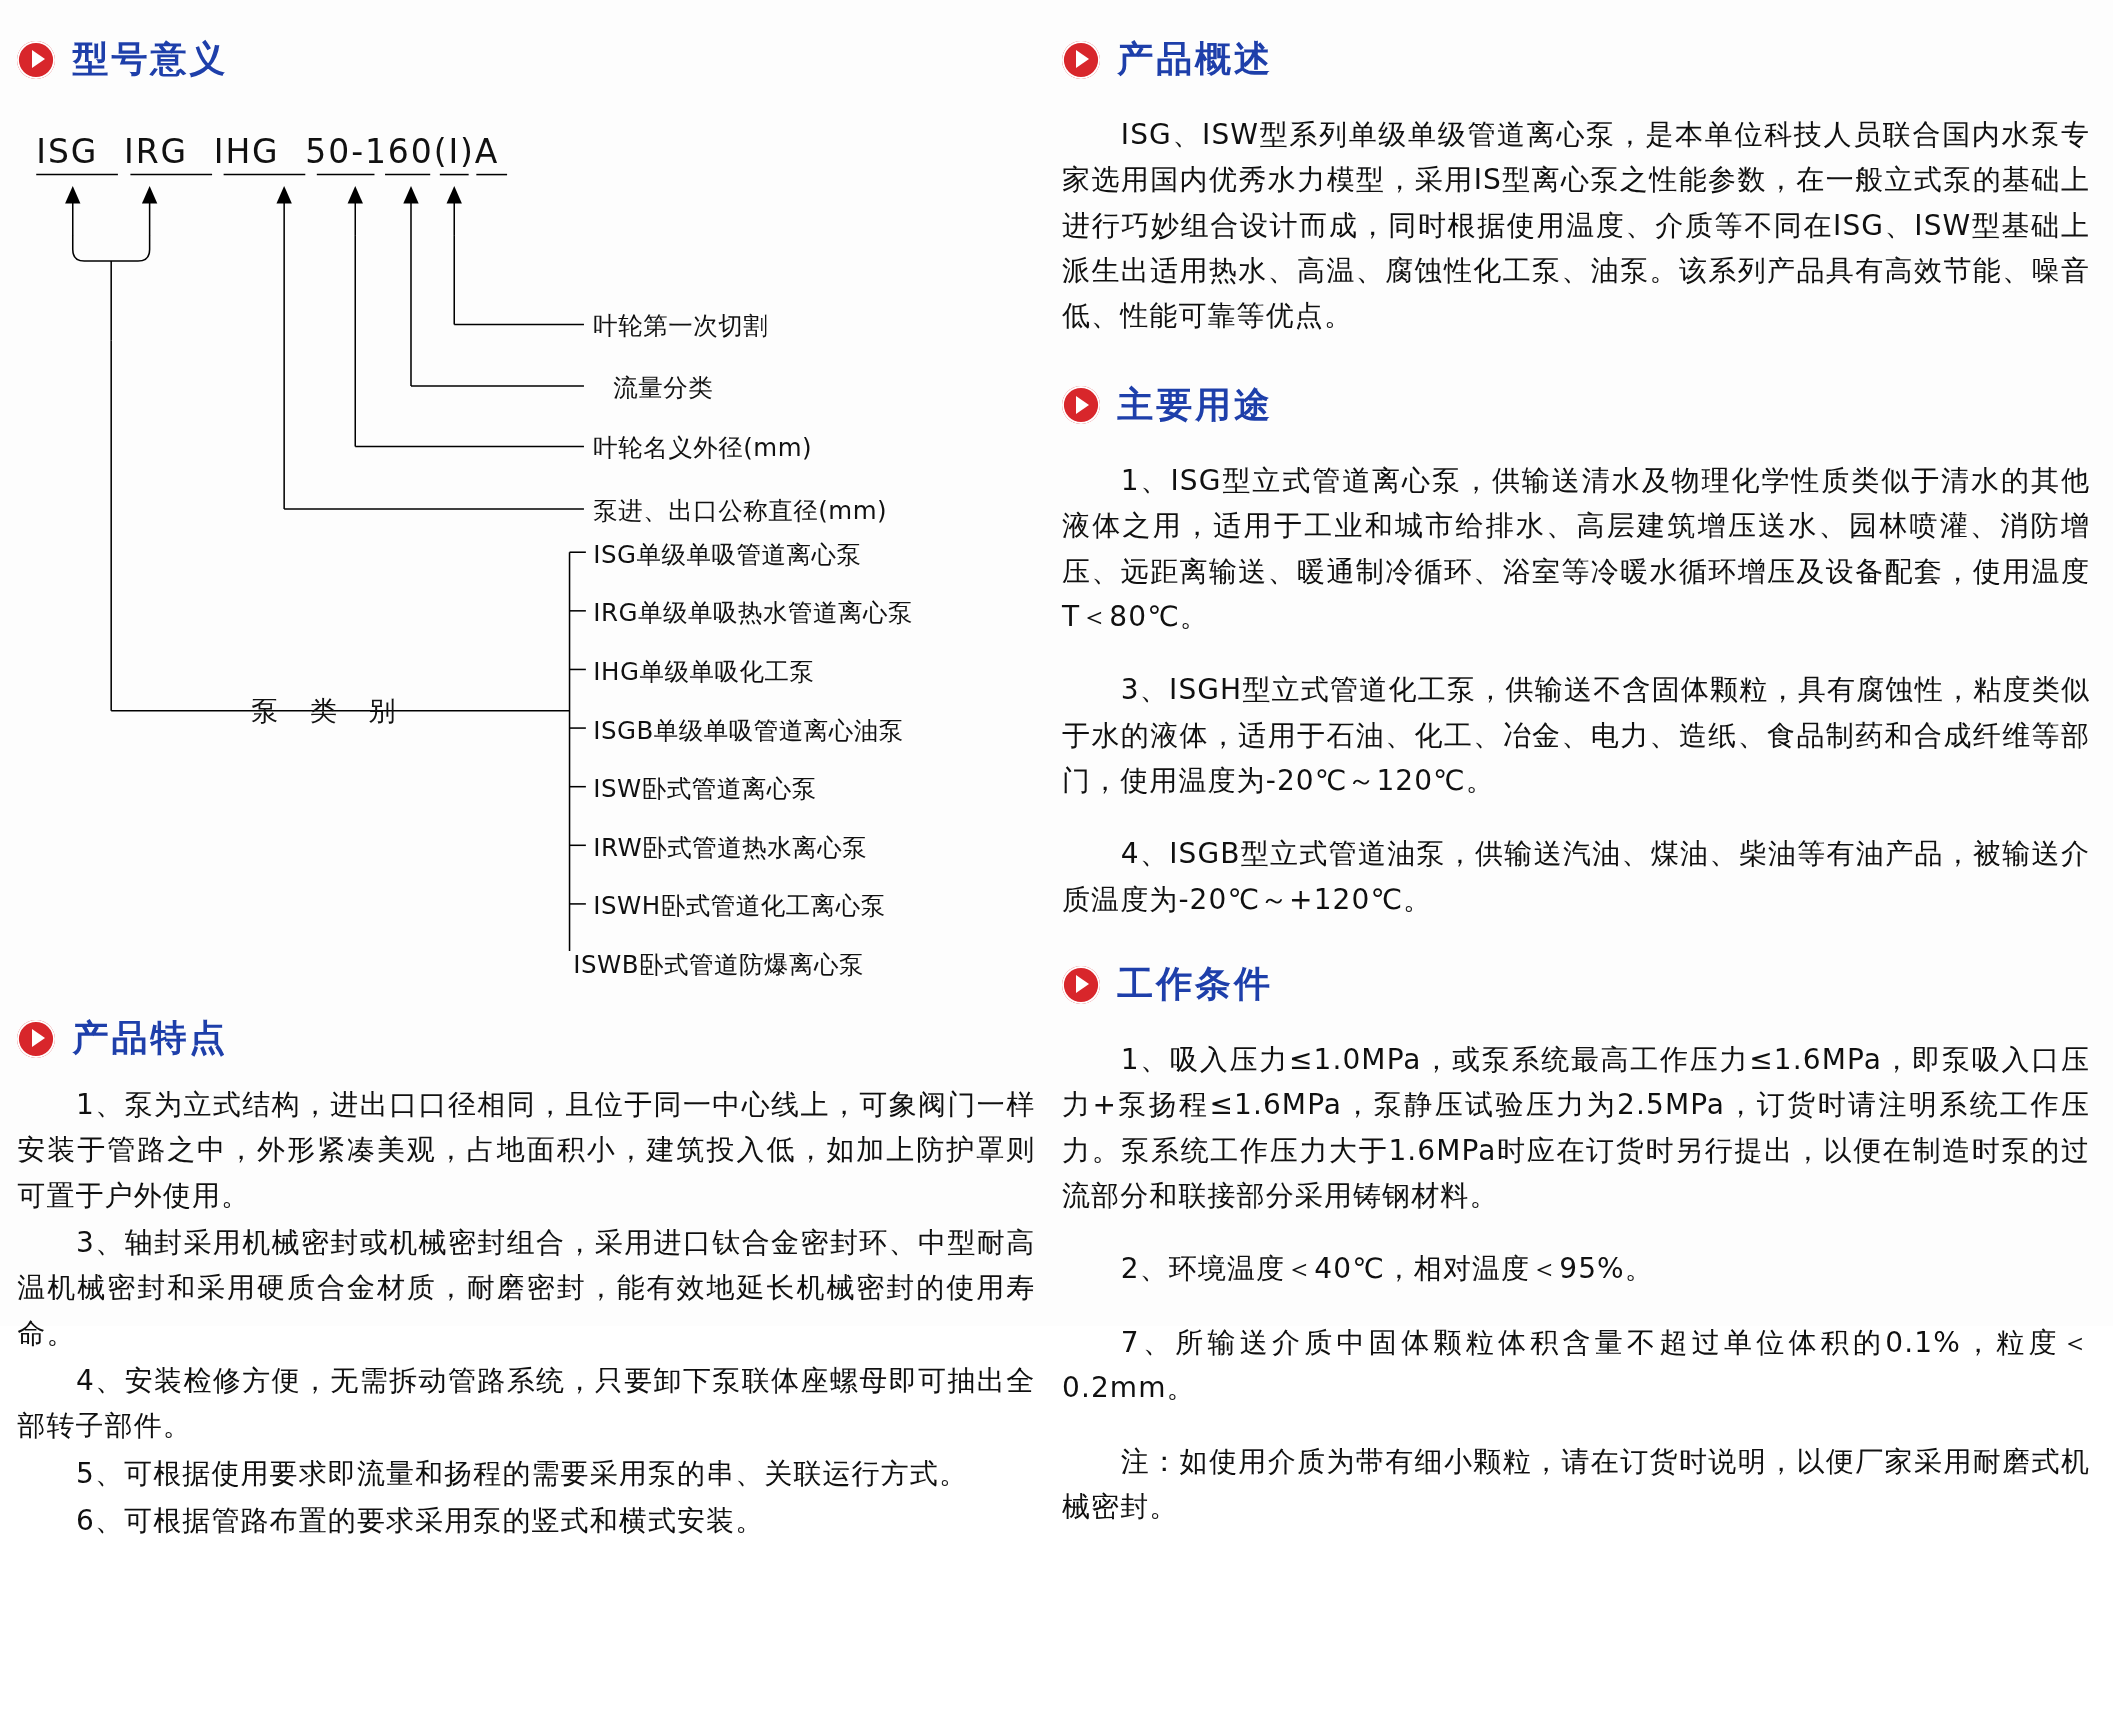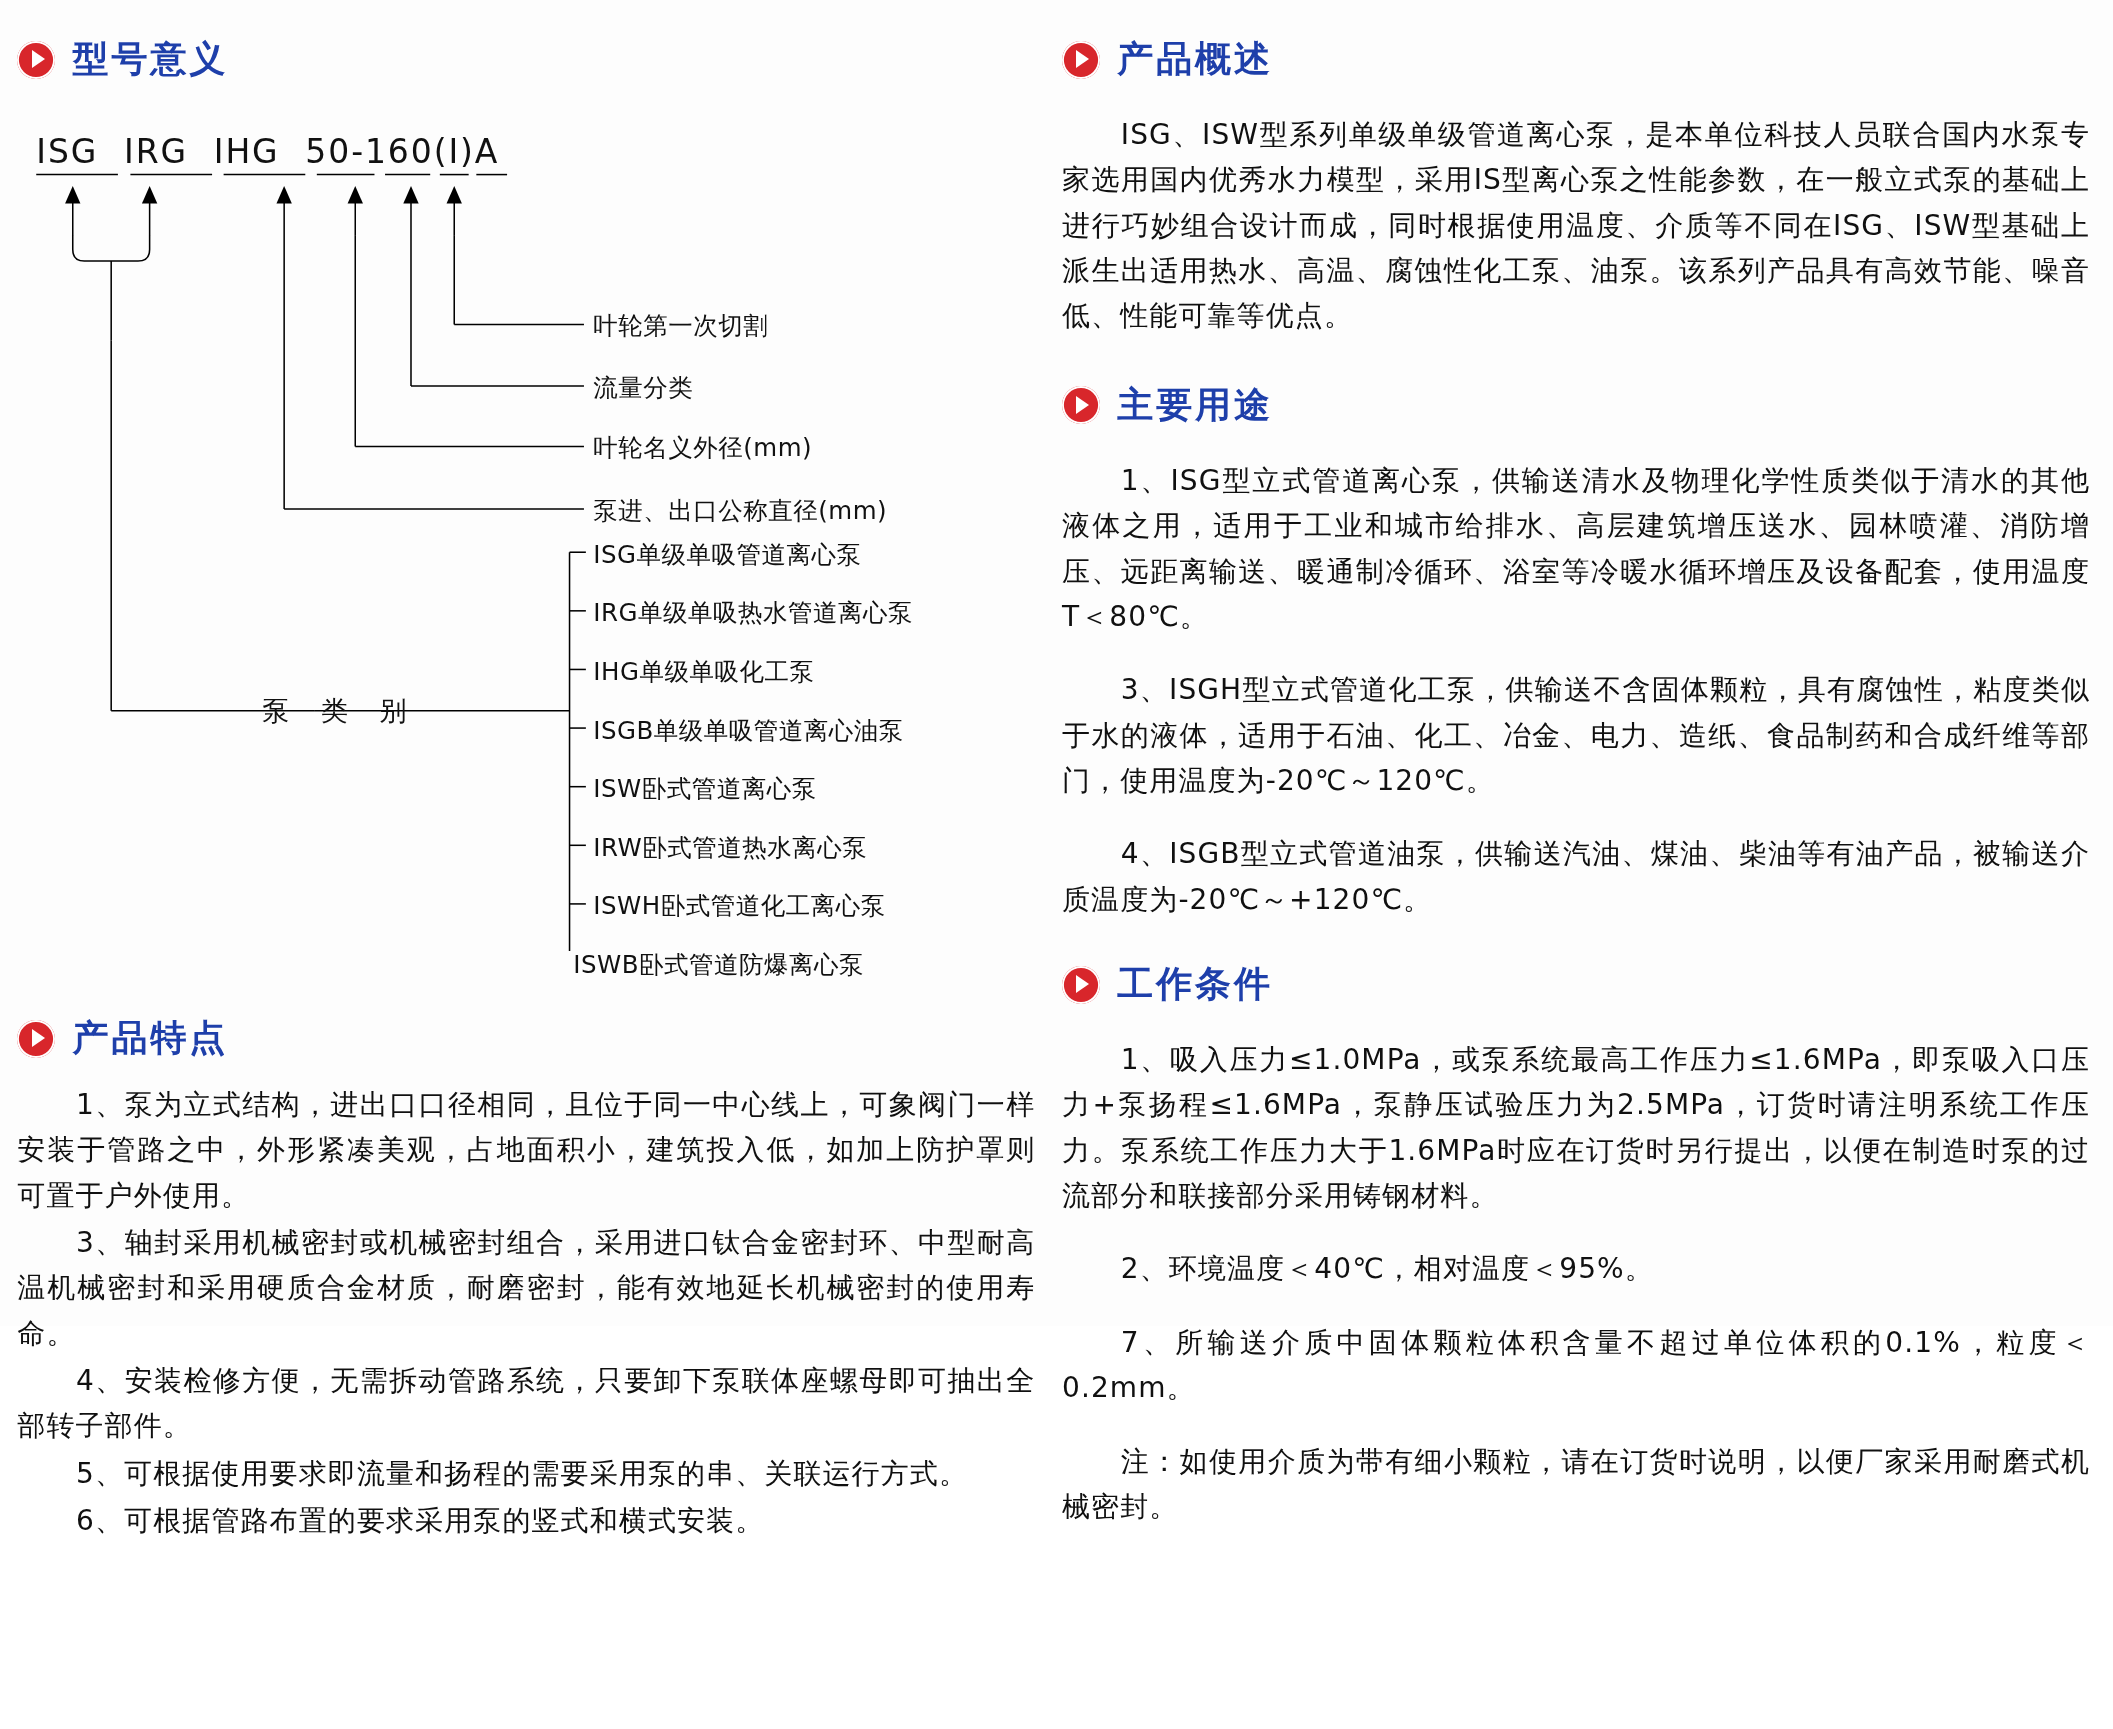--- a/index.html
+++ b/index.html
@@ -190,25 +190,25 @@
           <polygon points="58,74 50,92 66,92"></polygon>
           <polygon points="138,74 130,92 146,92"></polygon>
           <polygon points="278,74 270,92 286,92"></polygon>
           <polygon points="352,74 344,92 360,92"></polygon>
           <polygon points="410,74 402,92 418,92"></polygon>
           <polygon points="455,74 447,92 463,92"></polygon>
         </g>
       </svg>
 
       <div class="leaf-label" style="left:576px; top:194px;">叶轮第一次切割</div>
-      <div class="leaf-label" style="left:576px; top:256px;text-align:right;">流量分类</div>
+      <div class="leaf-label" style="left:596px; top:256px;text-align:right;">流量分类</div>
       <div class="leaf-label" style="left:576px; top:316px;">叶轮名义外径(mm)</div>
       <div class="leaf-label" style="left:576px; top:379px;">泵进、出口公称直径(mm)</div>
 
-      <div class="cat-label" style="left:245px; top:578px;">泵 类 别</div>
+      <div class="cat-label" style="left:234px; top:578px;">泵 类 别</div>
 
       <div class="leaf-label" style="left:576px; top:423px;">ISG单级单吸管道离心泵</div>
       <div class="leaf-label" style="left:576px; top:481px;">IRG单级单吸热水管道离心泵</div>
       <div class="leaf-label" style="left:576px; top:540px;">IHG单级单吸化工泵</div>
       <div class="leaf-label" style="left:576px; top:599px;">ISGB单级单吸管道离心油泵</div>
       <div class="leaf-label" style="left:576px; top:657px;">ISW卧式管道离心泵</div>
       <div class="leaf-label" style="left:576px; top:716px;">IRW卧式管道热水离心泵</div>
       <div class="leaf-label" style="left:576px; top:774px;">ISWH卧式管道化工离心泵</div>
       <div class="leaf-label" style="left:556px; top:833px;">ISWB卧式管道防爆离心泵</div>
     </div>

